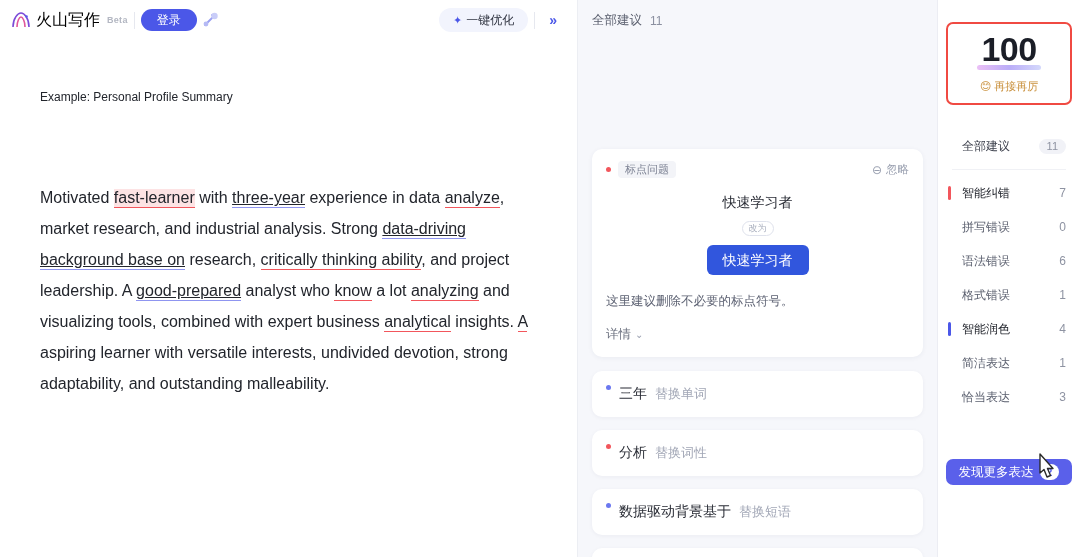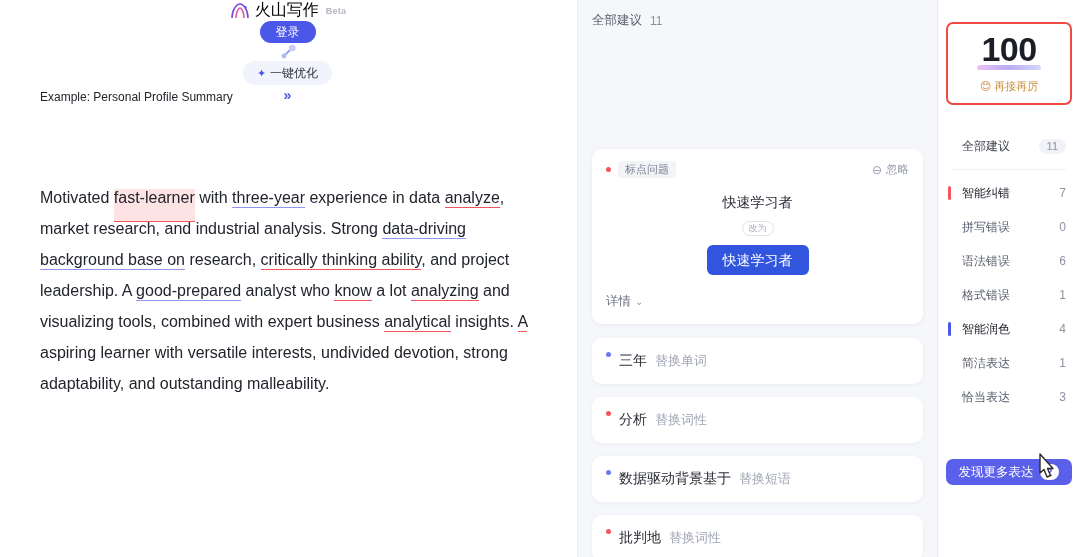--- a/index.html
+++ b/index.html
@@ -16,21 +16,20 @@
     width: 578px; height: 557px;
     background: #ffffff;
     position: relative;
     border-right: 1px solid #eceef3;
   }
   .topbar {
     height: 40px; width: 100%;
     display: flex; align-items: center;
     padding: 0 12px 0 10px;
     background: #fff;
-    flex-direction: column;
   }
   .brand { display: flex; align-items: center; gap: 4px; }
   .brand-mark { width: 22px; height: 20px; position: relative; }
   .beta-badge {
     font-size: 9px; color: #b3b7c2; font-weight: bold;
     margin-left: 3px; letter-spacing: .3px;
   }
   .divider-v { width: 1px; height: 17px; background: #e6e8ef; margin: 0 6px; }
   .login-btn {
     background: #4b57e8; color: #fff;
@@ -69,25 +68,26 @@
   .doc-body {
     font-size: 16px; line-height: 31px; color: #22252c;
   }
   .err-red {
     border-bottom: 1.6px solid #f2565c;
     padding-bottom: 1px;
   }
   .err-red-hl {
     background: #fde3e4;
     border-bottom: 1.6px solid #f2565c;
-    padding-bottom: 15px;
+    padding-bottom: 1px;
   }
   .err-blue {
     border-bottom: 1.6px solid #8f95f0;
     padding-bottom: 1px;
+    text-decoration: underline;
   }
 
   
   .sugg-col {
     width: 360px; height: 557px;
     background: #f6f7fb;
     position: relative;
     border-right: 1px solid #ecedf3;
   }
   .sugg-head {
@@ -286,20 +286,21 @@
           <span class="ignore">
             <span class="ic">⊖</span>
             <span>忽略</span>
           </span>
         </div>
         <div class="repl-row">
           <span class="orig">快速学习者</span>
           <span class="arrow-pill">改为</span>
           <button class="repl-btn">快速学习者</button>
         </div>
+        <div class="card-desc">这里建议删除不必要的标点符号。</div>
         <div class="detail-toggle">
           <span>详情</span>
           <span class="chev">⌄</span>
         </div>
       </div>
 
       <div>
           <div class="row-item">
             <span class="dot blue"></span>
             <span class="row-word">三年</span>

